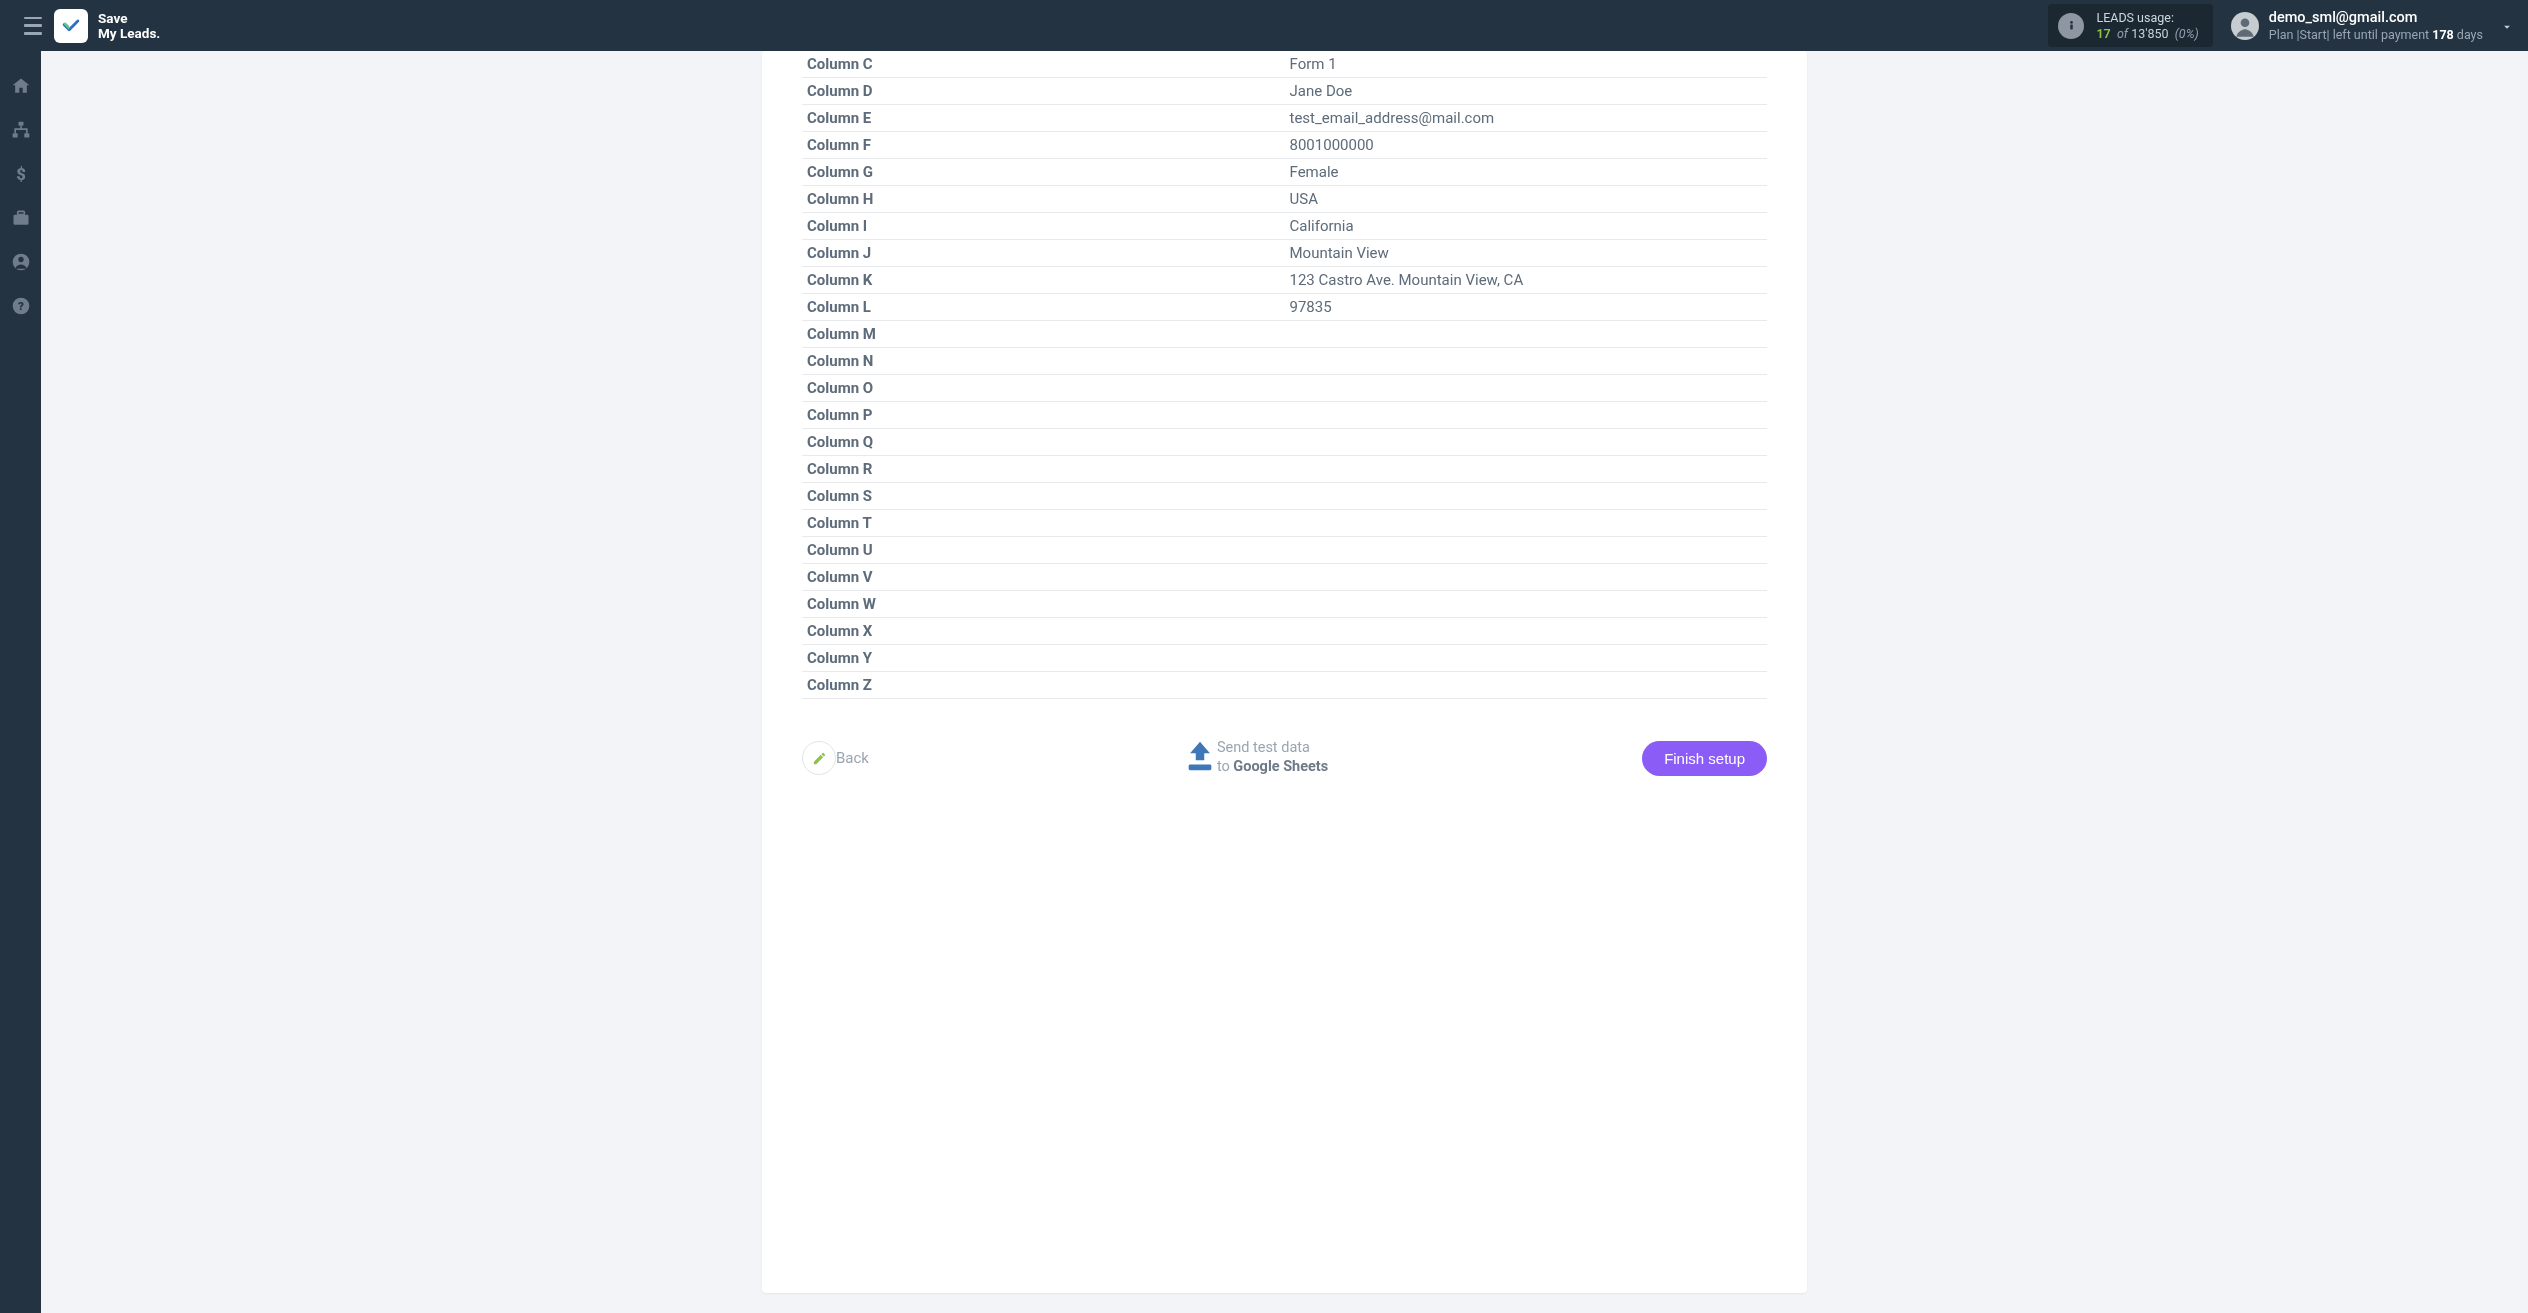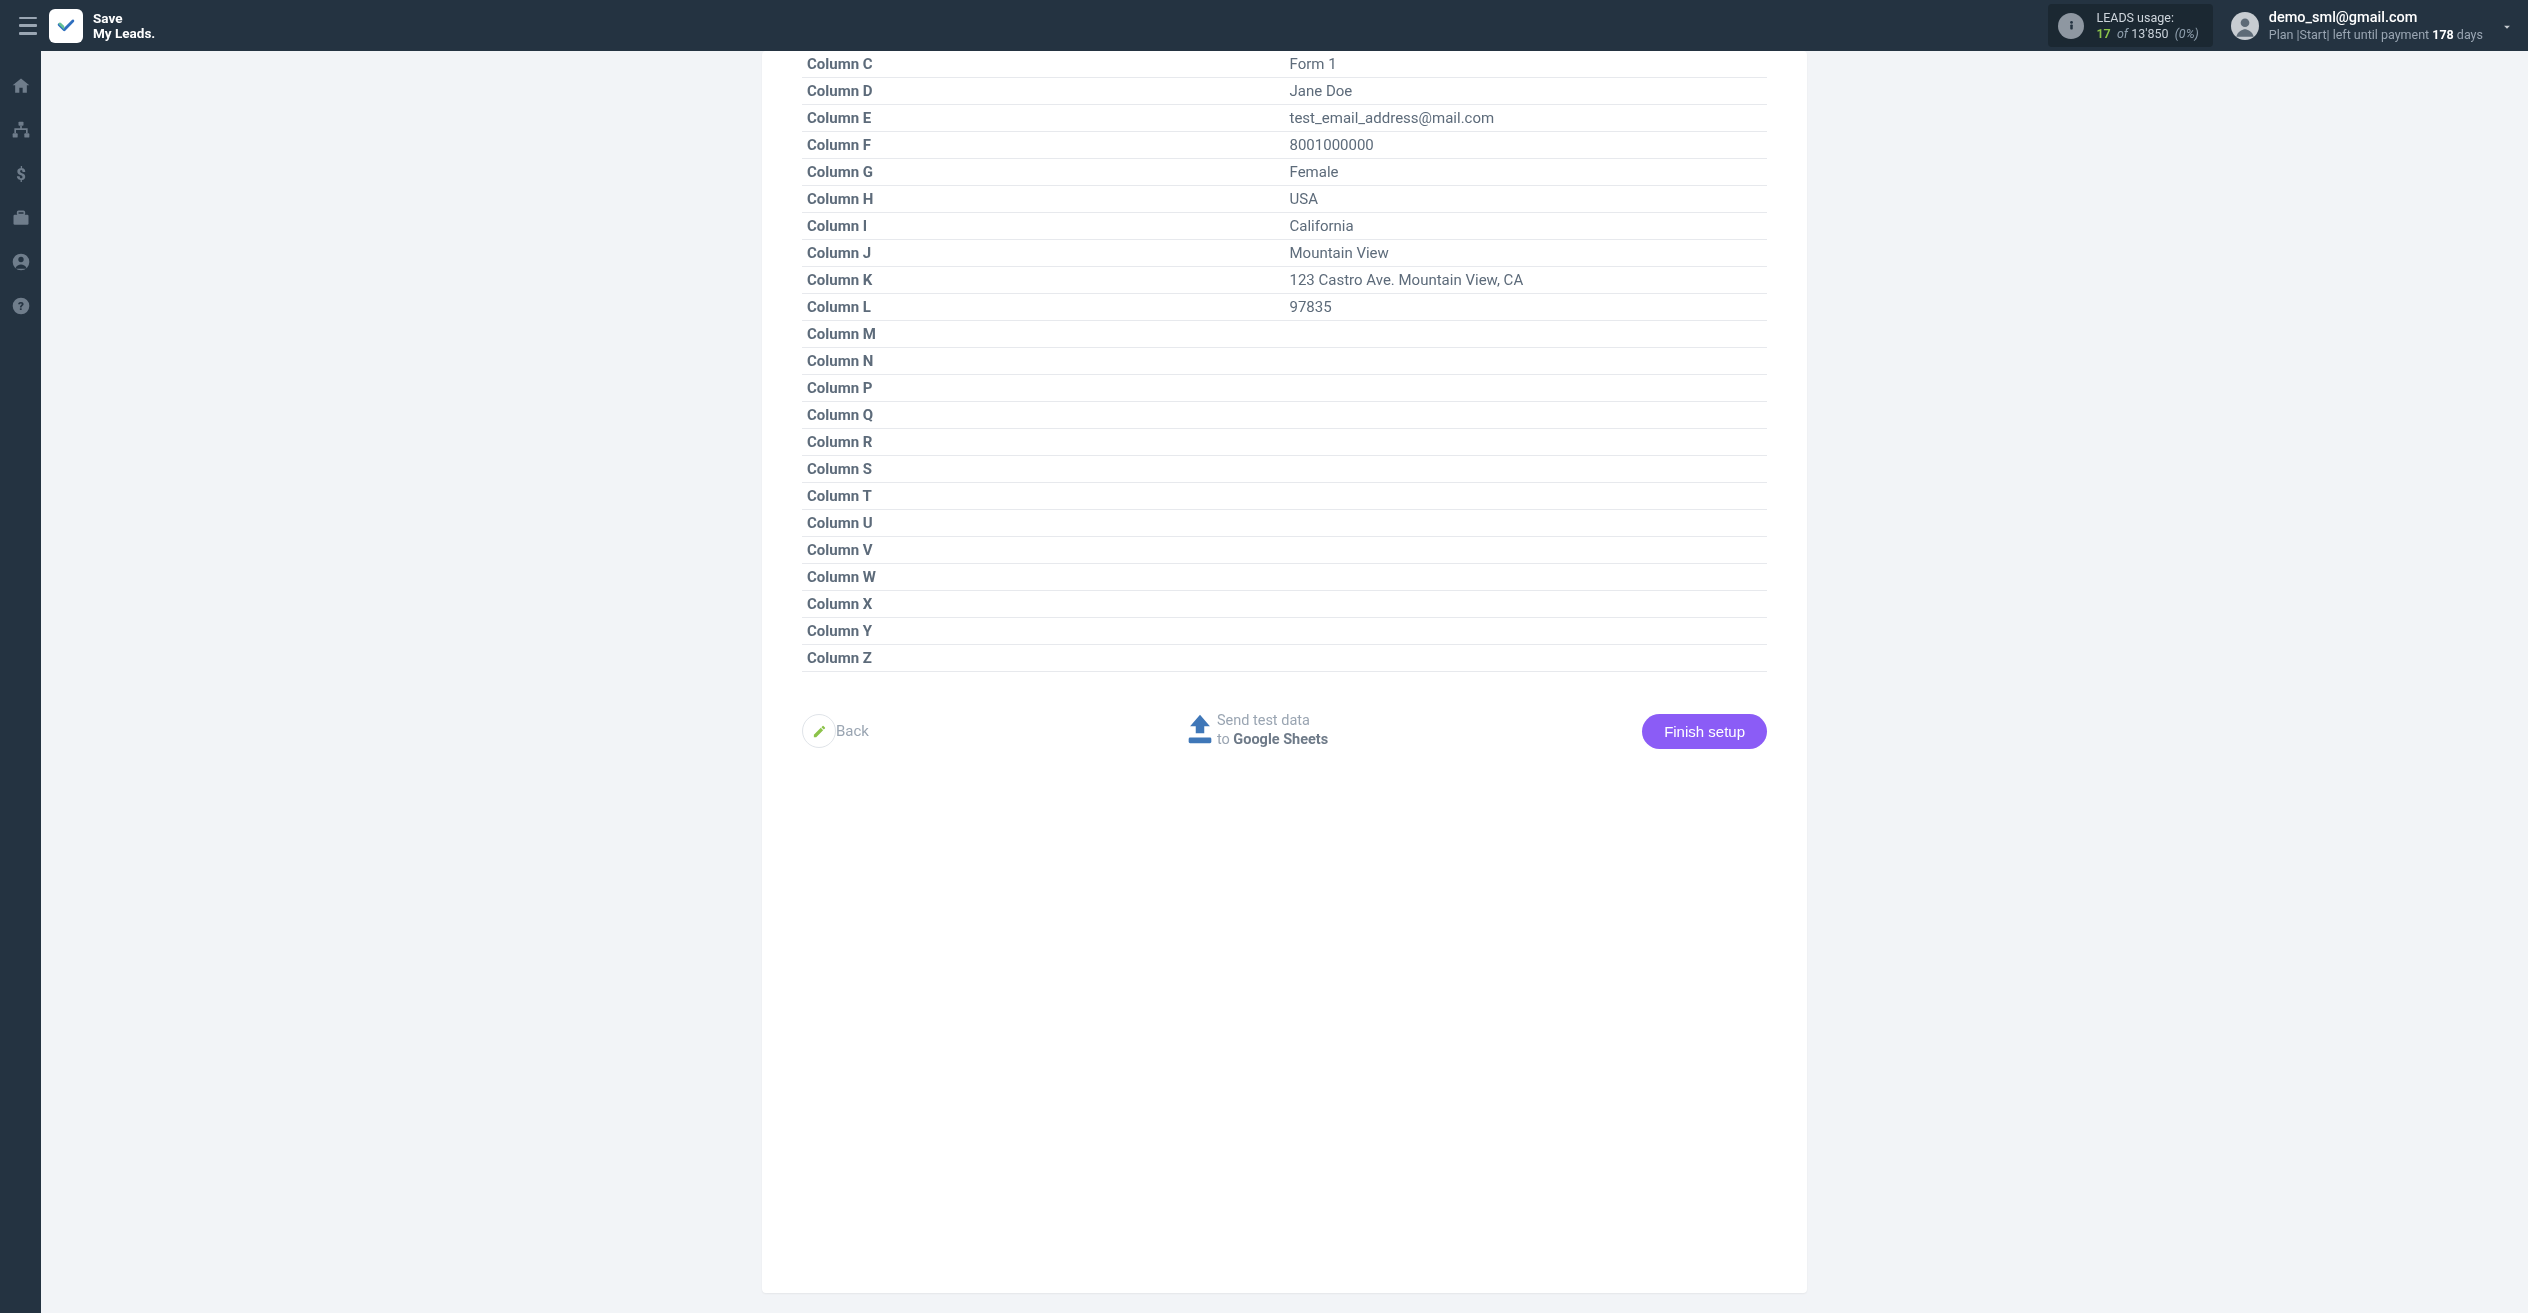--- a/index.html
+++ b/index.html
@@ -13,21 +13,21 @@
 
     
     .header {
       height: 51px;
       background: #243341;
       display: flex;
       align-items: center;
       color: #fff;
       flex-shrink: 0;
     }
-    .header-left { display: flex; align-items: center; padding-left: 8px; gap: 10px; margin-left: 9px; }
+    .header-left { display: flex; align-items: center; padding-left: 22px; gap: 10px; }
     .hamburger {
       width: 22px; height: 18px; cursor: pointer;
       display: flex; flex-direction: column; justify-content: space-between;
       padding: 0 2px;
     }
     .hamburger span { display: block; height: 2.5px; background: #9aa6b3; border-radius: 1px; }
     .logo-badge {
       width: 34px; height: 34px; background: #fff; border-radius: 6px;
       display: flex; align-items: center; justify-content: center; flex-shrink: 0;
     }
@@ -266,20 +266,24 @@
               <tr>
                 <td class="col-key">Column L</td>
                 <td class="col-val">97835</td>
               </tr>
               <tr>
                 <td class="col-key">Column M</td>
                 <td class="col-val"></td>
               </tr>
               <tr>
                 <td class="col-key">Column N</td>
+                <td class="col-val"></td>
+              </tr>
+              <tr>
+                <td class="col-key">Column O</td>
                 <td class="col-val"></td>
               </tr>
               <tr>
                 <td class="col-key">Column P</td>
                 <td class="col-val"></td>
               </tr>
               <tr>
                 <td class="col-key">Column Q</td>
                 <td class="col-val"></td>
               </tr>

